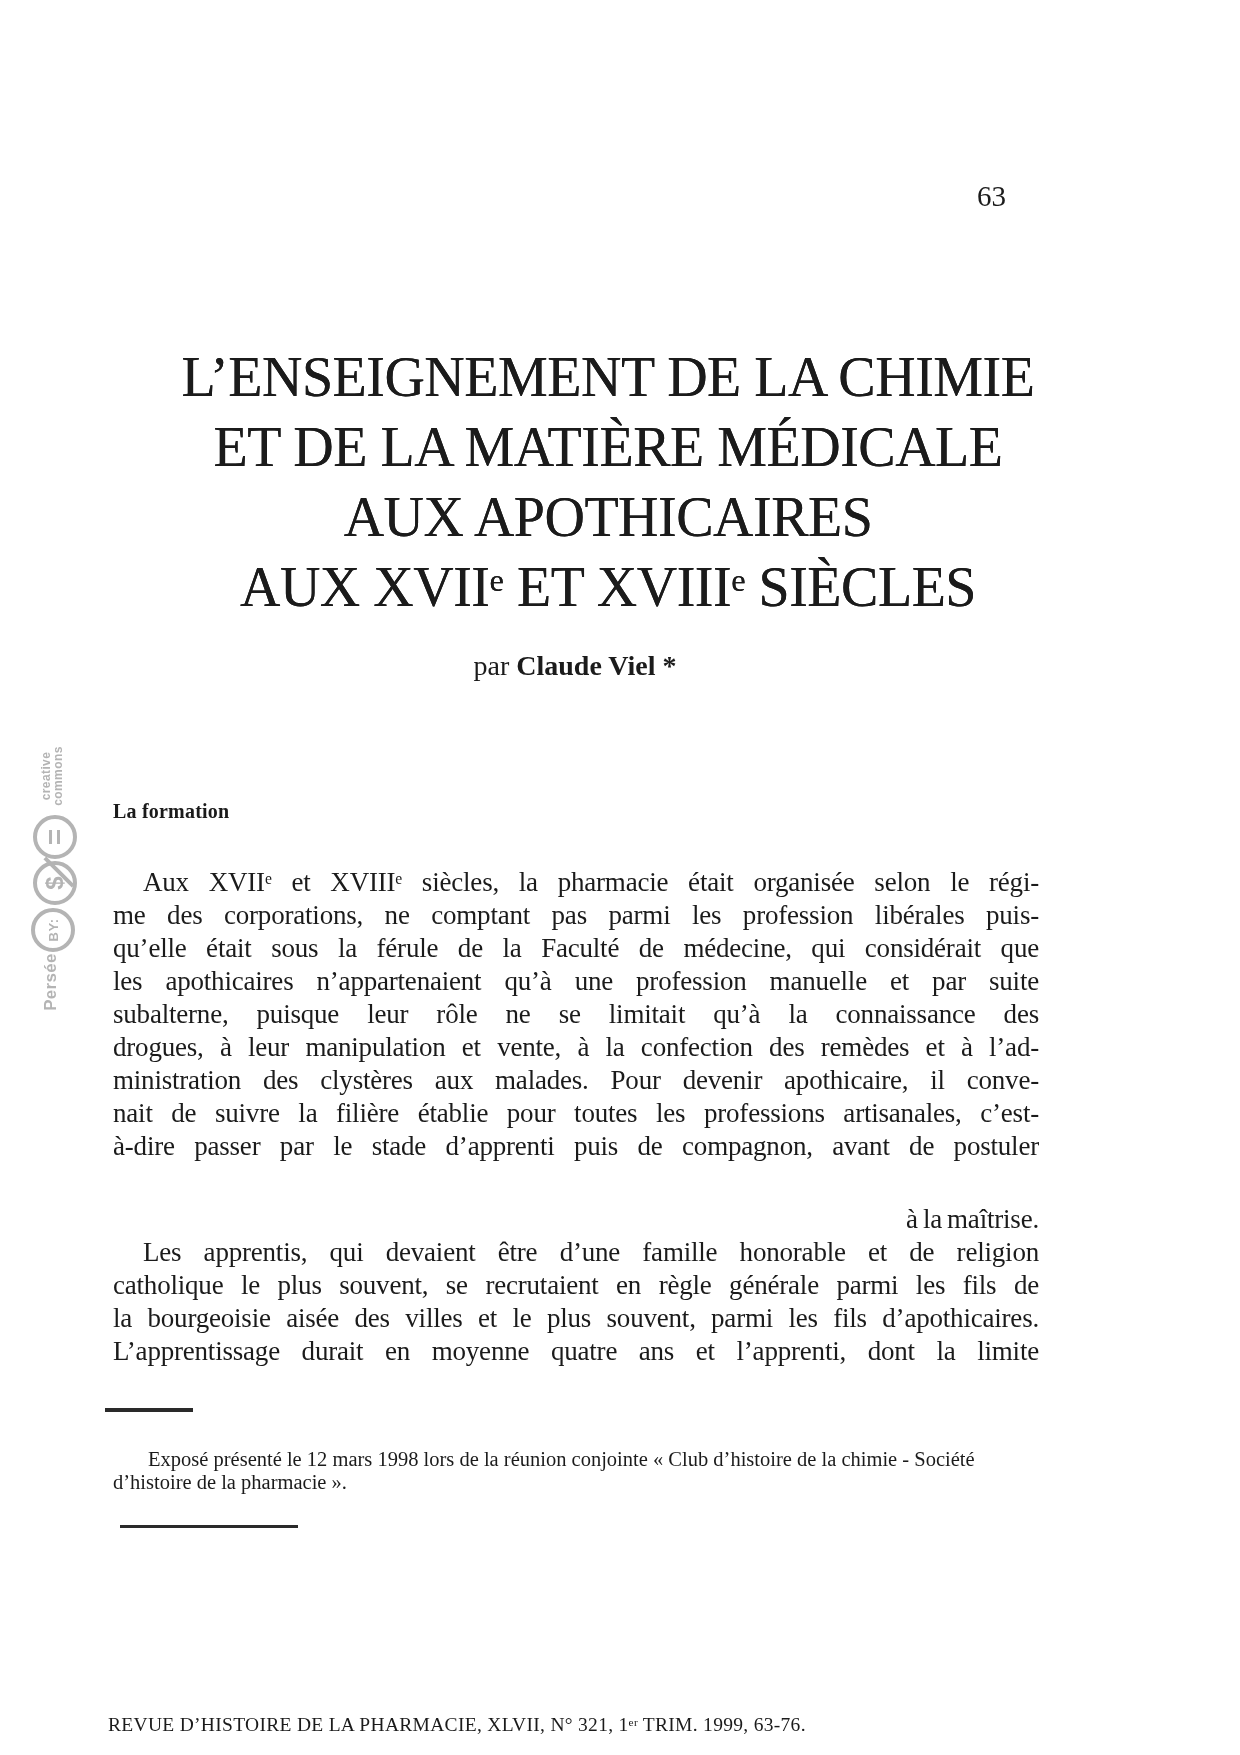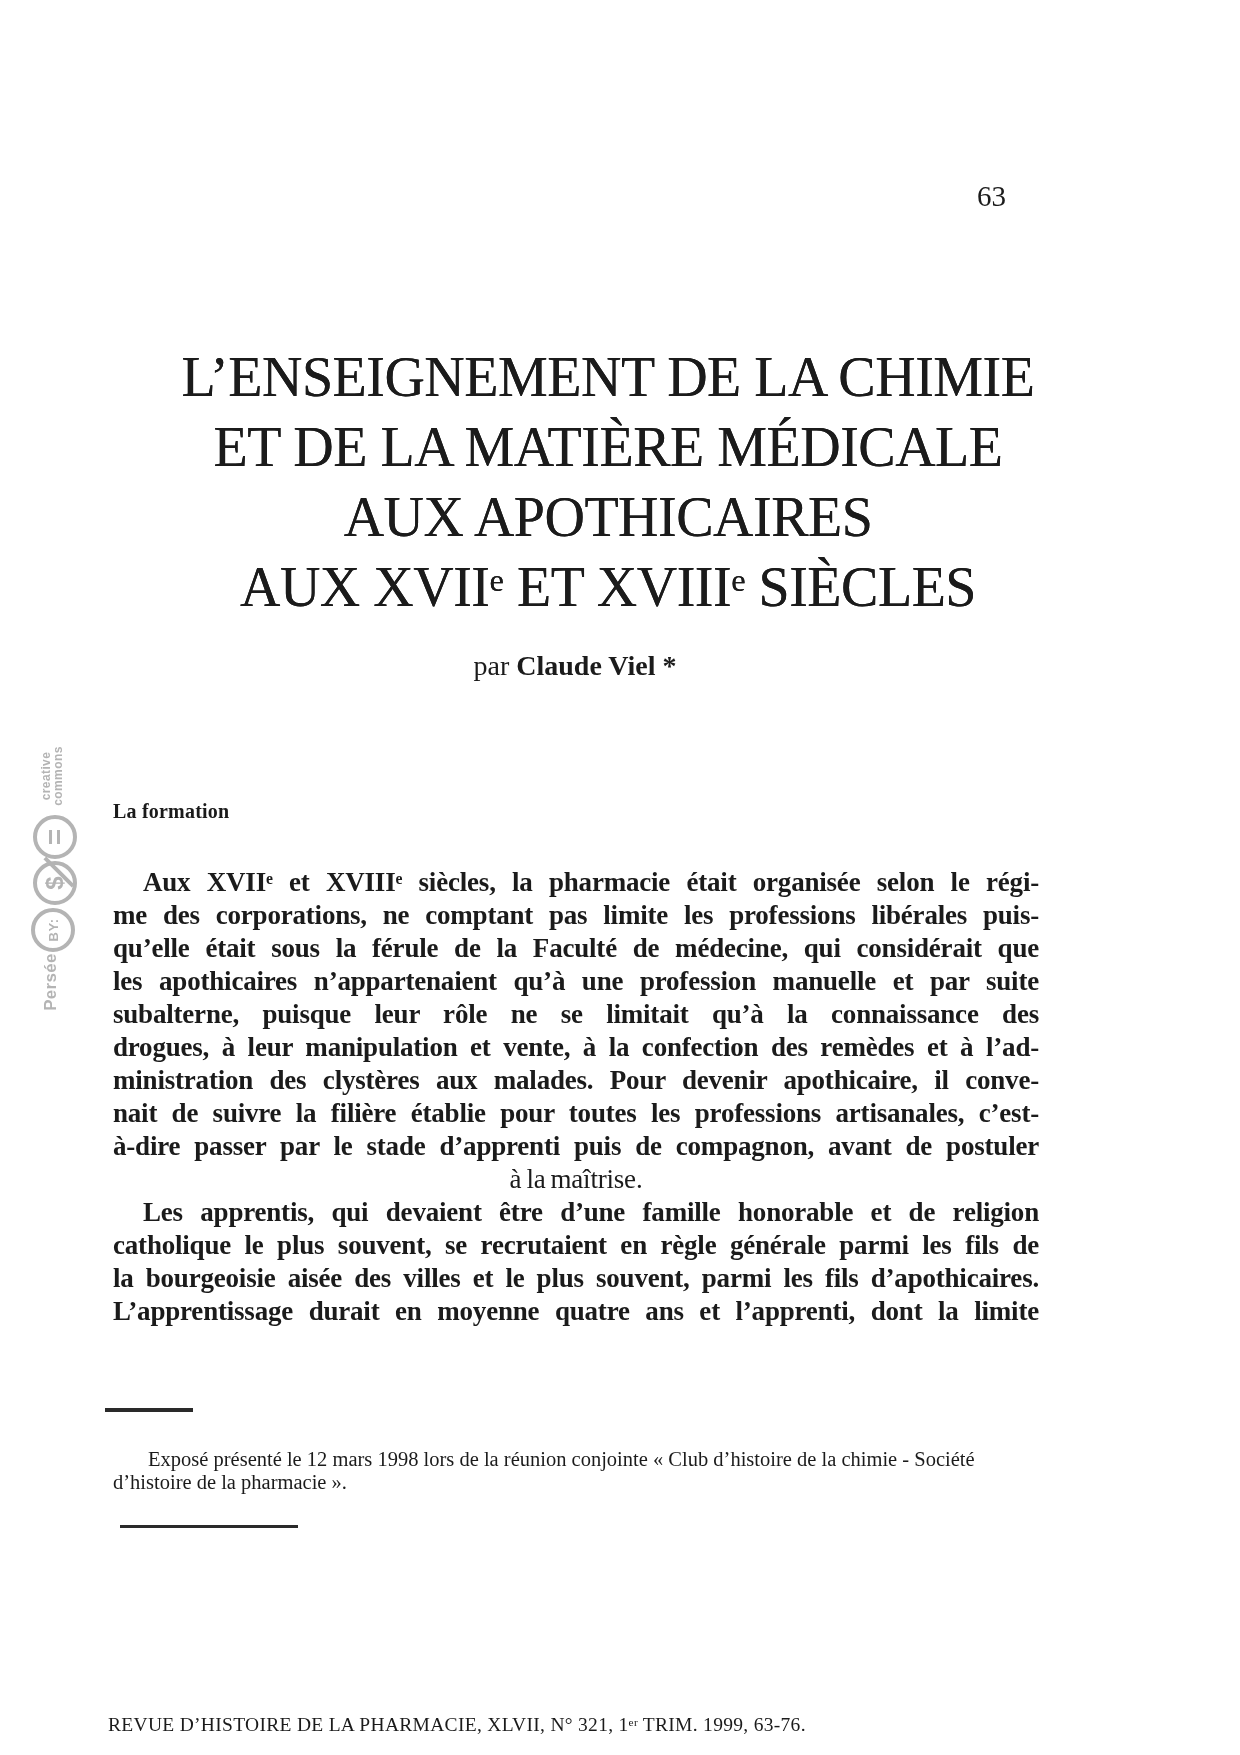--- a/index.html
+++ b/index.html
@@ -26,22 +26,22 @@
   .section-heading {
     position:absolute; top:800px; left:113px; font-size:20px; font-weight:bold;
     letter-spacing:0.2px;
   }
 
   .body-text {
     position:absolute; top:866px; left:113px; width:926px;
     font-size:27px; line-height:33px; letter-spacing:-0.2px; word-spacing:-1.5px;
   }
   .body-text .line { height:33px; }
-  .body-text .jline { text-align:justify; text-align-last:justify;font-weight:bold; }
-  .body-text .endline { text-align:center; }
+  .body-text .jline { text-align:justify; text-align-last:justify; }
+  .body-text .endline { text-align:right;margin-top:40px; }
   .body-text .indent { text-indent:30px; }
 
   .fn-rule-1 { position:absolute; top:1408px; left:105px; width:88px; height:4px; background:#2a2a2a; }
   .fn-rule-2 { position:absolute; top:1525px; left:120px; width:178px; height:3px; background:#2a2a2a; }
 
   .footnote {
     position:absolute; top:1448px; left:113px; width:1020px;
     font-size:20.5px; line-height:23px; white-space:nowrap;
   }
   .footnote .fn-line-1 { text-indent:35px; }
@@ -111,21 +111,21 @@
 
   <div class="byline">
     <span>par</span>
     <span class="author">Claude Viel *</span>
   </div>
 
   <div class="section-heading">La formation</div>
 
   <div class="body-text">
     <div class="line jline indent">Aux XVII<sup>e</sup> et XVIII<sup>e</sup> siècles, la pharmacie était organisée selon le régi-</div>
-    <div class="line jline">me des corporations, ne comptant pas limite les professions libérales puis-</div>
+    <div class="line jline">me des corporations, ne comptant pas parmi les profession libérales puis-</div>
     <div class="line jline">qu’elle était sous la férule de la Faculté de médecine, qui considérait que</div>
     <div class="line jline">les apothicaires n’appartenaient qu’à une profession manuelle et par suite</div>
     <div class="line jline">subalterne, puisque leur rôle ne se limitait qu’à la connaissance des</div>
     <div class="line jline">drogues, à leur manipulation et vente, à la confection des remèdes et à l’ad-</div>
     <div class="line jline">ministration des clystères aux malades. Pour devenir apothicaire, il conve-</div>
     <div class="line jline">nait de suivre la filière établie pour toutes les professions artisanales, c’est-</div>
     <div class="line jline">à-dire passer par le stade d’apprenti puis de compagnon, avant de postuler</div>
     <div class="line endline">à la maîtrise.</div>
     <div class="line jline indent">Les apprentis, qui devaient être d’une famille honorable et de religion</div>
     <div class="line jline">catholique le plus souvent, se recrutaient en règle générale parmi les fils de</div>

